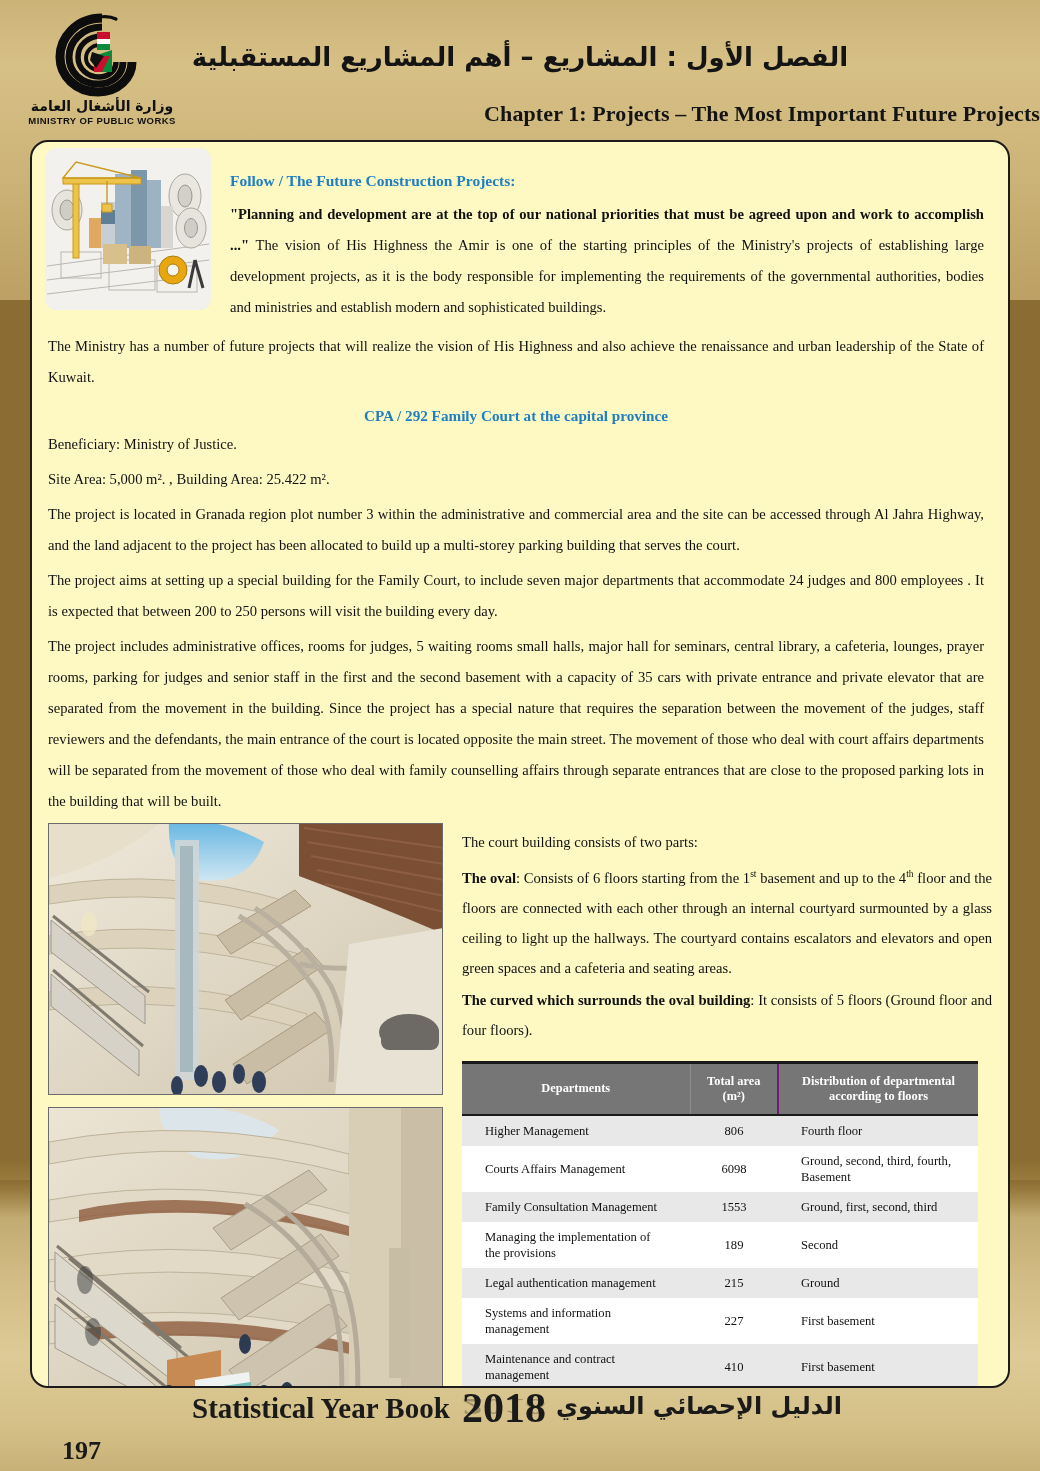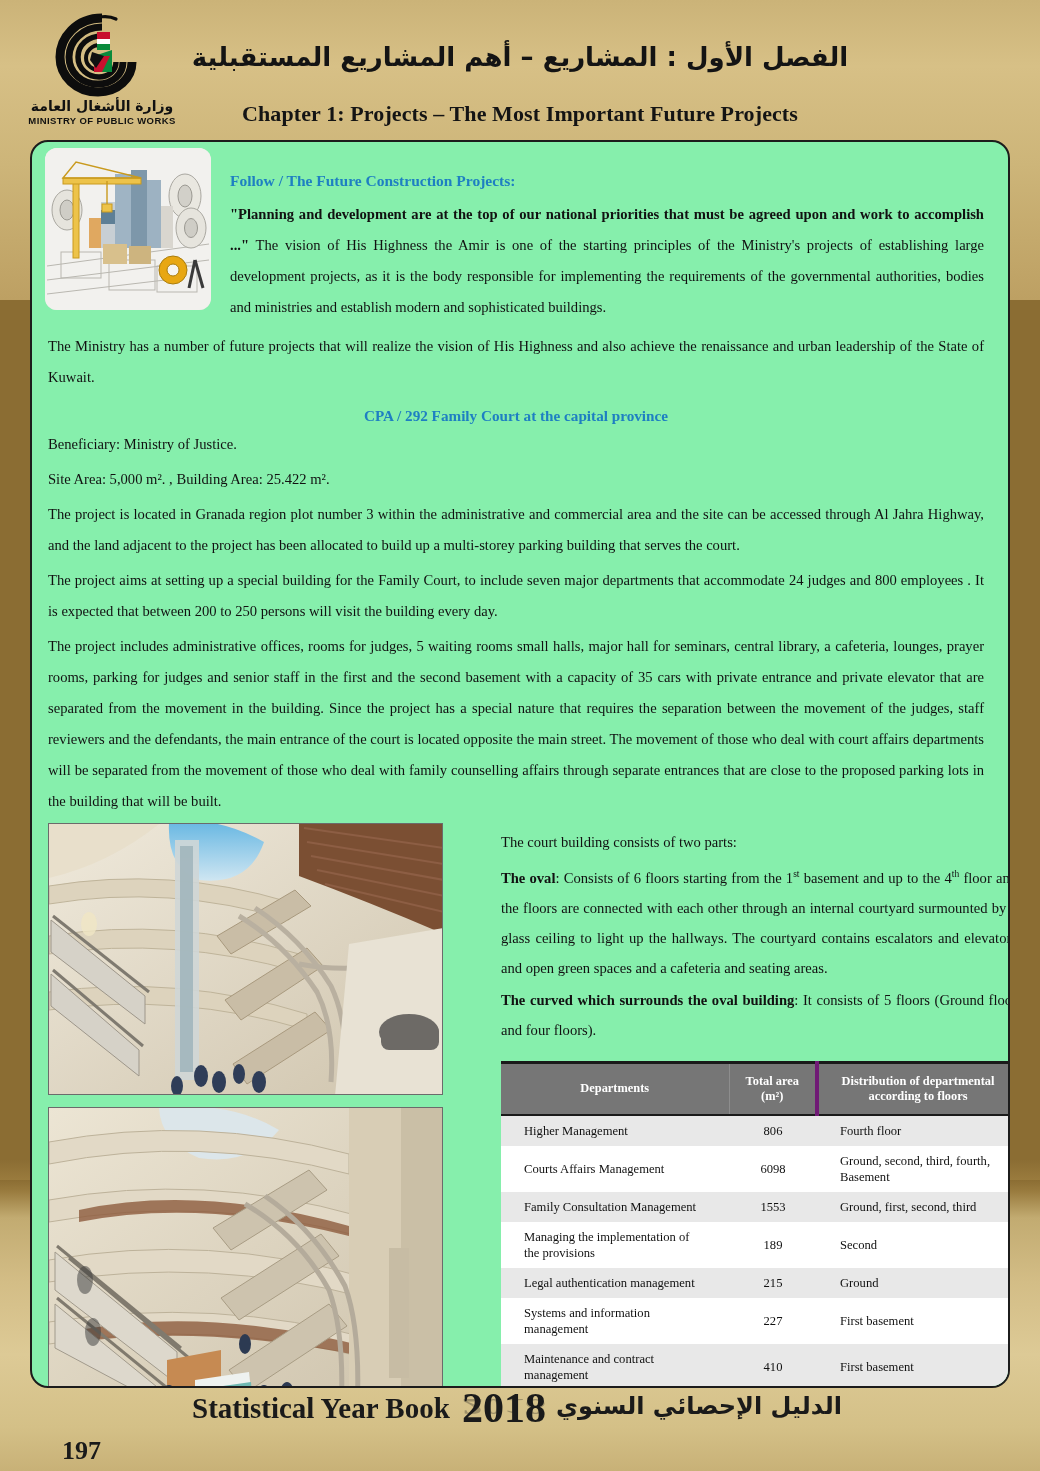--- a/index.html
+++ b/index.html
@@ -46,29 +46,29 @@
     font-family: "Liberation Sans", sans-serif; font-size: 9.5px; color: #111;
     font-weight: bold; letter-spacing: .4px; margin-top: 1px;
   }
 
   #header-ar {
     position: absolute; left: 0; top: 42px; width: 1040px; text-align: center;
     font-family: "DejaVu Sans", sans-serif; font-size: 26px; font-weight: bold;
     color: #141414; direction: rtl;
   }
   #header-en {
-    position: absolute; left: 0; top: 101px; width: 1040px; text-align: center;
+    position: absolute; left: 0; top: 101px; width: 1040px; text-align: right;
     font-family: "Liberation Serif", serif; font-size: 22px; font-weight: bold;
     color: #141414; letter-spacing: .1px;
   }
 
   
   #page {
     position: absolute; left: 30px; top: 140px; width: 980px; height: 1248px;
-    background: #86efac;
+    background: #fef9c3;
     border: 2px solid #1c1c1c;
     border-radius: 18px;
     overflow: hidden;
   }
   #page-inner { position: relative; width: 100%; height: 100%; padding: 0; }
 
   
   #quote-block { position: relative; padding: 8px 24px 4px 14px; min-height: 172px; }
   #constr-img {
     position: absolute; left: 13px; top: 6px; width: 166px; height: 162px;
@@ -92,21 +92,21 @@
   p.para {
     font-size: 14.6px; line-height: 31px; text-align: justify; color: #111;
     margin-top: 4px;
   }
   .sec-title {
     text-align: center; color: #1e7fc2; font-weight: bold;
     font-size: 15.2px; margin: 14px 0 0 0;
   }
 
   
-  #lower { display: flex; padding: 0 16px 0 16px; margin-top: 6px; gap: 39px; }
+  #lower { display: flex; padding: 0 16px 0 16px; margin-top: 6px; }
   #photo-col { width: 400px; flex: 0 0 400px; }
   .photo {
     width: 395px; border: 1px solid #6b6b6b; background: #cfc9b8;
     overflow: hidden; position: relative;
   }
   #photo1 { height: 272px; }
   #photo2 { height: 303px; margin-top: 12px; }
 
   #text-col { flex: 1; padding-left: 14px; padding-top: 4px; }
   .rp {
@@ -121,21 +121,21 @@
     margin-top: 16px; width: 516px; border-collapse: collapse;
     font-size: 12.6px; color: #111;
     border-top: 3px solid #1a1a1a; border-bottom: 3px solid #1a1a1a;
   }
   #dept-table thead th {
     background: #767676; color: #ffffff; font-weight: bold;
     padding: 10px 8px; font-size: 12.4px; text-align: center;
     border-bottom: 2px solid #1a1a1a; line-height: 15px;
   }
   #dept-table thead th:first-child { border-right: 1px solid #8d8d8d; }
-  #dept-table thead th:nth-child(2) { border-right: 4px solid #701a75; }
+  #dept-table thead th:nth-child(2) { border-right: 2px solid #701a75; }
   #dept-table tbody td {
     padding: 7px 23px; line-height: 16px; vertical-align: middle;
   }
   #dept-table tbody tr:nth-child(odd) td { background: #e8e8e8; }
   #dept-table tbody tr:nth-child(even) td { background: #ffffff; }
   #dept-table td.c-name { width: 228px; text-align: left; }
   #dept-table td.c-area { width: 88px; text-align: center; }
   #dept-table td.c-floor { width: 200px; text-align: left; }
 
   

